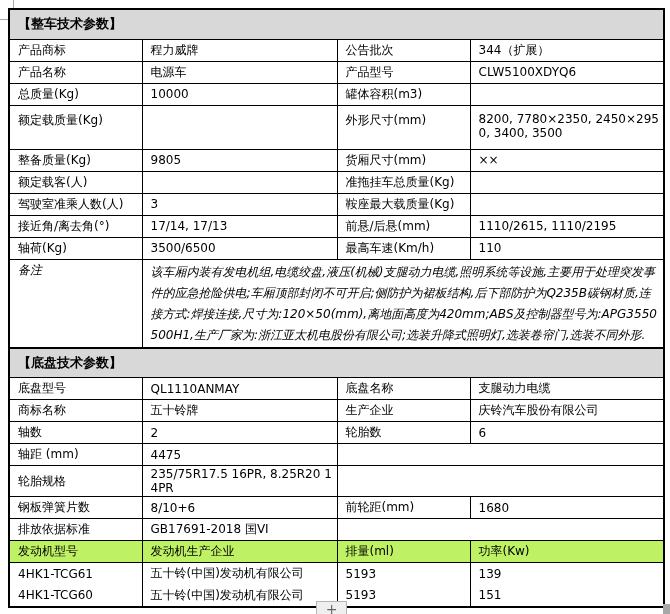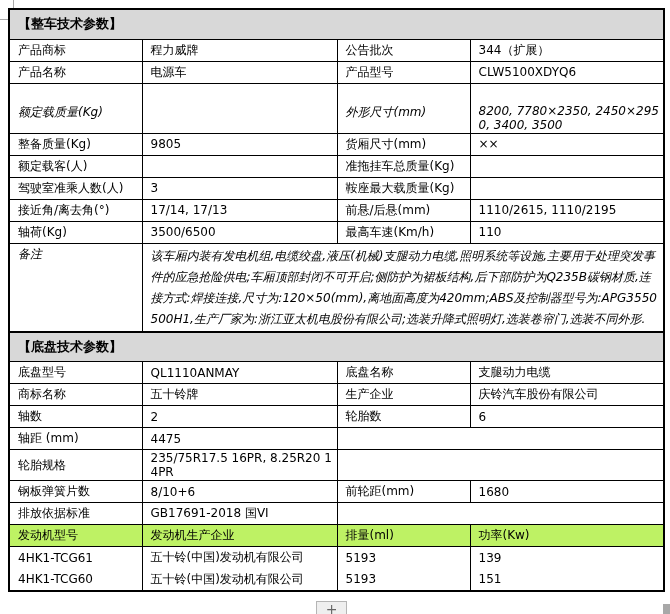--- a/index.html
+++ b/index.html
@@ -28,21 +28,21 @@
   }
   tr.std { height:22px; }
   tr.sec-header { height:30px; }
   tr.sec-header td {
     background:#d8d8d8;
     font-weight:bold;
     font-size:13px;
     border-top:2px solid #000;
   }
   tr.tall { height:44px; }
-  tr.tall td { vertical-align:top; padding-top:20px;font-style:italic; }
+  tr.tall td { vertical-align:top; padding-top:6px; }
   tr.remark { height:88px;font-style:italic; }
   tr.remark td { vertical-align:top; padding-top:2px; }
   td.remark-text { line-height:21px; }
   tr.subheader td { background:#bef264; }
   tr.joined-bottom td { border-bottom:none;margin-top:36px; }
   tr.joined-top td { border-top:none; }
   .label-cell { }
   .value-cell { }
   .corner-artifact {
     position:absolute; left:-8px; top:-8px;
@@ -89,20 +89,26 @@
         <td class="value-cell">程力威牌</td>
         <td class="label-cell">公告批次</td>
         <td class="value-cell">344（扩展）</td>
       </tr>
       <tr class="std">
         <td class="label-cell">产品名称</td>
         <td class="value-cell">电源车</td>
         <td class="label-cell">产品型号</td>
         <td class="value-cell">CLW5100XDYQ6</td>
       </tr>
+      <tr class="std">
+        <td class="label-cell">总质量(Kg)</td>
+        <td class="value-cell">10000</td>
+        <td class="label-cell">罐体容积(m3)</td>
+        <td class="value-cell"></td>
+      </tr>
       <tr class="std tall">
         <td class="label-cell">额定载质量(Kg)</td>
         <td class="value-cell"></td>
         <td class="label-cell">外形尺寸(mm)</td>
         <td class="value-cell">8200, 7780×2350, 2450×2950, 3400, 3500</td>
       </tr>
       <tr class="std">
         <td class="label-cell">整备质量(Kg)</td>
         <td class="value-cell">9805</td>
         <td class="label-cell">货厢尺寸(mm)</td>

